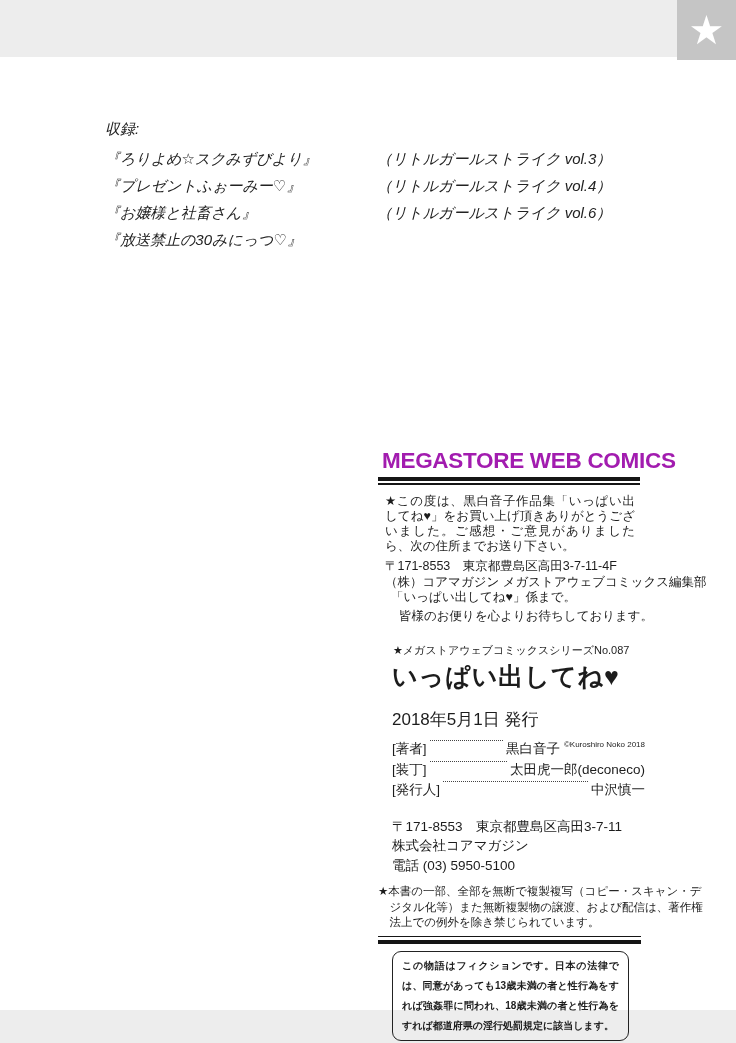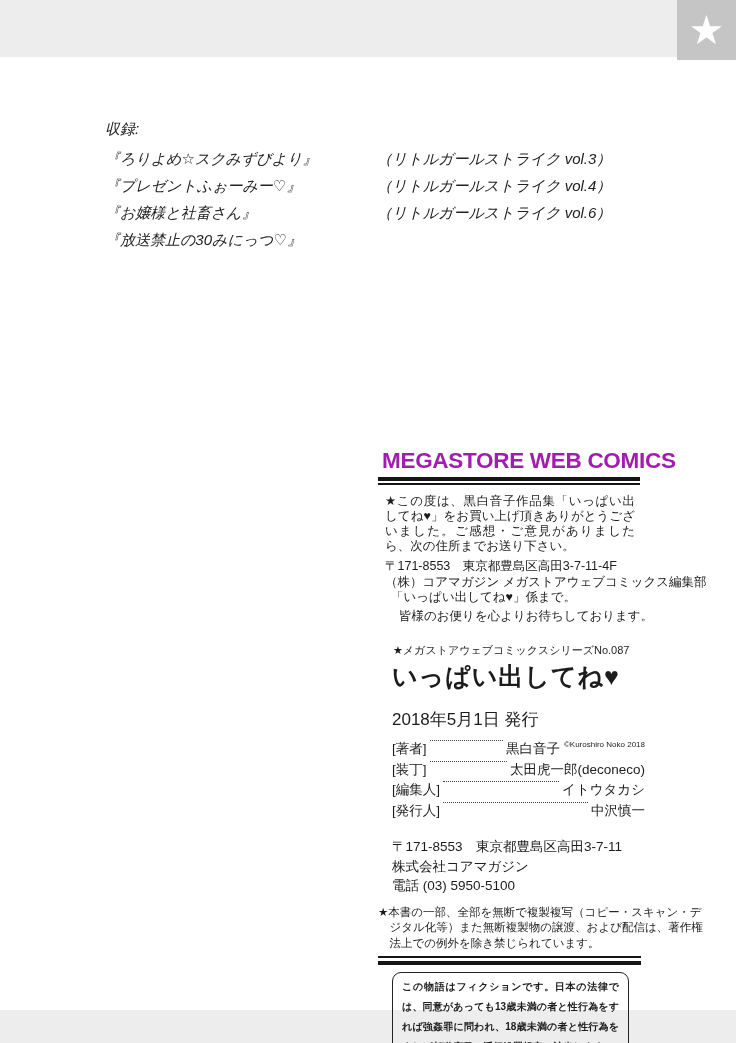--- a/index.html
+++ b/index.html
@@ -104,25 +104,20 @@
         <span class="cr-leader"></span>
         <span>黒白音子</span>
         <span class="cr-note">©Kuroshiro Noko 2018</span>
       </div>
       <div class="credit-row">
         <span>[装丁]</span>
         <span class="cr-leader"></span>
         <span>太田虎一郎(deconeco)</span>
       </div>
       <div class="credit-row">
-        <span>[編集人]</span>
-        <span class="cr-leader"></span>
-        <span>イトウタカシ</span>
-      </div>
-      <div class="credit-row">
         <span>[発行人]</span>
         <span class="cr-leader"></span>
         <span>中沢慎一</span>
       </div>
     </div>
 
     <div class="publisher">
       <div>〒171-8553　東京都豊島区高田3-7-11</div>
       <div>株式会社コアマガジン</div>
       <div>電話 (03) 5950-5100</div>

